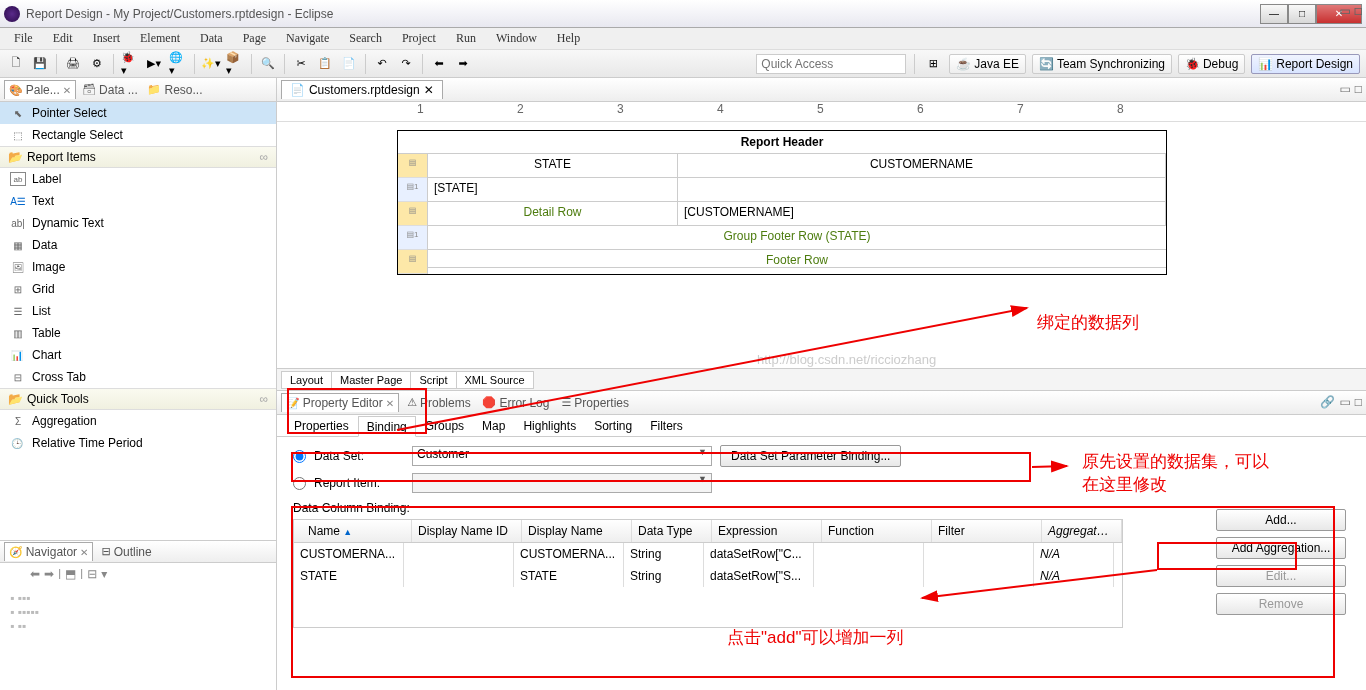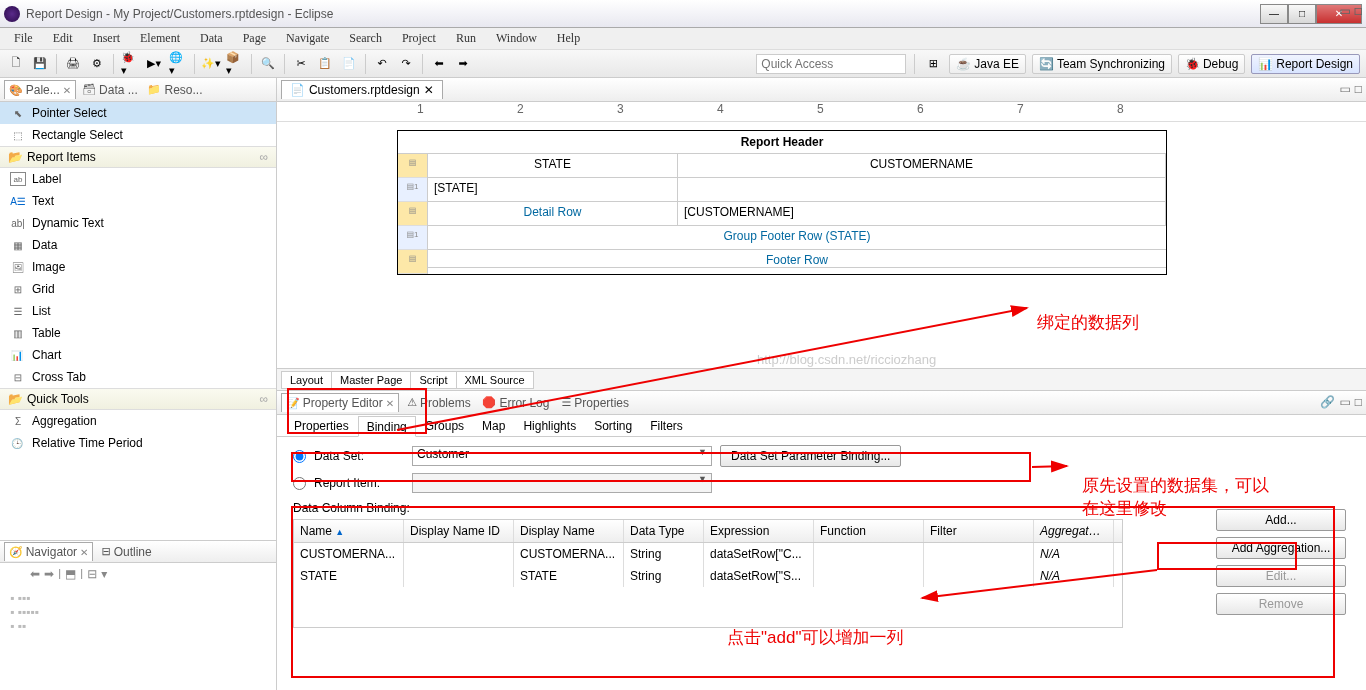--- a/index.html
+++ b/index.html
@@ -42,39 +42,39 @@
 .reportframe { margin-left: 100px; border: 1px solid #000; width: 770px; background: #fff; }
 .rh { text-align: center; font-weight: bold; padding: 4px; border-bottom: 1px solid #ccc; }
 .rtable { display: flex; }
 .rtcol1 { width: 30px; background: #f4f4f8; border-right: 1px solid #ccc; }
 .rtcol1 div { height: 24px; border-bottom: 1px solid #ddd; font-size: 8px; text-align: center; padding-top: 4px; color: #888; }
 .rtcontent { flex: 1; }
 .rrow { height: 24px; border-bottom: 1px solid #ccc; display: flex; }
 .rcell { border-right: 1px solid #ccc; padding: 3px 6px; text-align: center; }
 .rcell.w1 { width: 250px; }
 .rcell.w2 { flex: 1; }
-.rcell.gray { color: #0369a1; }
+.rcell.gray { color: #4d7c0f; }
 .rcell.left { text-align: left; }
 .layouttabs { height: 22px; background: #f4f4f4; border-top: 1px solid #ccc; display: flex; align-items: center; padding: 0 4px; }
 .layouttabs span { padding: 2px 8px; border: 1px solid #ccc; background: #fff; margin-right: -1px; font-size: 11px; }
 .watermark { position: absolute; top: 230px; left: 480px; color: #ccc; font-size: 13px; pointer-events: none; }
 .proparea { height: 300px; border-top: 1px solid #ccc; display: flex; flex-direction: column; position: relative; }
 .proptabs { height: 24px; background: linear-gradient(#fff,#eee); border-bottom: 1px solid #ccc; display: flex; align-items: center; padding: 0 4px; gap: 4px; }
 .subtabs { height: 22px; background: #fff; border-bottom: 1px solid #ccc; display: flex; padding: 0 8px; }
 .subtabs span { padding: 3px 8px; border: 1px solid transparent; cursor: default; }
 .subtabs span.active { border-color: #ccc; border-bottom-color: #fff; background: #fff; position: relative; top: 1px; }
 .propbody { flex: 1; padding: 8px 16px; overflow: auto; }
 .radiorow { display: flex; align-items: center; gap: 8px; margin-bottom: 6px; }
 .radiorow label { width: 90px; }
 .combo { width: 300px; height: 20px; border: 1px solid #aaa; background: #fff; padding: 0 4px; display: flex; align-items: flex-start; justify-content: space-between; }
 .combo .arrow { font-size: 9px; color: #555; }
 .btn { padding: 3px 10px; border: 1px solid #999; background: linear-gradient(#fff,#e8e8e8); border-radius: 2px; cursor: default; min-width: 50px; text-align: center; }
 .dcblabel { margin: 8px 0 4px; }
 .dcbtable { border: 1px solid #ccc; width: 830px; }
-.dcbhead { display: flex; background: linear-gradient(#fff,#eee); border-bottom: 1px solid #ccc; }
+.dcbhead { display: flex; background: linear-gradient(#fff,#eee); border-bottom: 1px solid #ccc; justify-content: flex-end; }
 .dcbhead div, .dcbrow div { padding: 4px 6px; border-right: 1px solid #ddd; overflow: hidden; white-space: nowrap; text-overflow: ellipsis; }
 .dcbrow { display: flex; }
 .c-name { width: 110px; } .c-dispid { width: 110px; } .c-disp { width: 110px; } .c-type { width: 80px; } .c-expr { width: 110px; } .c-func { width: 110px; } .c-filt { width: 110px; } .c-agg { width: 80px; font-style: italic; }
 .sidebtns { position: absolute; right: 20px; top: 118px; display: flex; flex-direction: column; gap: 6px; width: 130px; }
 .redbox { position: absolute; border: 2px solid #e00; pointer-events: none; }
 .redtext { position: absolute; color: #e00; font-size: 17px; margin-top: 8px; }
 .annotation-layer { position: absolute; left: 277px; top: 78px; width: 1089px; height: 612px; pointer-events: none; }
 svg.anno { position: absolute; inset: 0; width: 100%; height: 100%; }
 .minmax { position: absolute; right: 4px; top: 4px; display: flex; gap: 4px; font-size: 11px; color: #666; }
 </style>
@@ -400,15 +400,15 @@
       </defs>
 
     <line x1="120" y1="352" x2="750" y2="230" stroke="#e00" stroke-width="2" marker-end="url(#ah)"></line>
 
     <line x1="755" y1="389" x2="790" y2="388" stroke="#e00" stroke-width="2" marker-end="url(#ah)"></line>
 
     <line x1="880" y1="492" x2="645" y2="520" stroke="#e00" stroke-width="2" marker-end="url(#ah)"></line>
   </svg>
 
   <div class="redtext" style="left:760px; top:225px;">绑定的数据列</div>
-  <div class="redtext" style="left:805px; top:388px; width:200px;">原先设置的数据集，可以在这里修改</div>
+  <div class="redtext" style="left:805px; top:364px; width:200px;">原先设置的数据集，可以在这里修改</div>
   <div class="redtext" style="left:450px; top:540px;">点击"add"可以增加一列</div>
 </div>
 
 </body></html>

